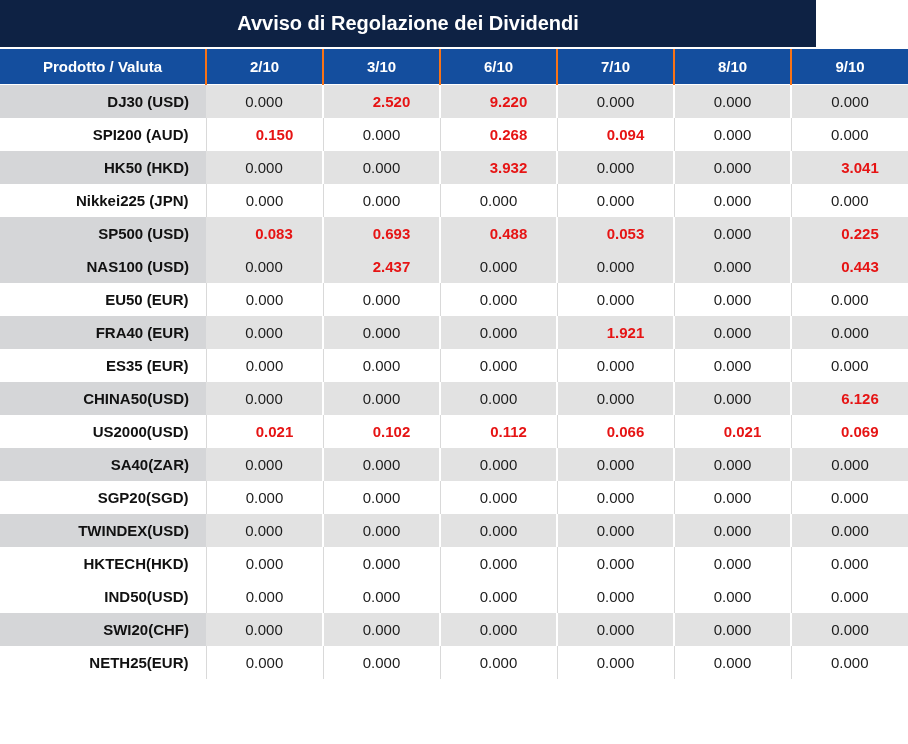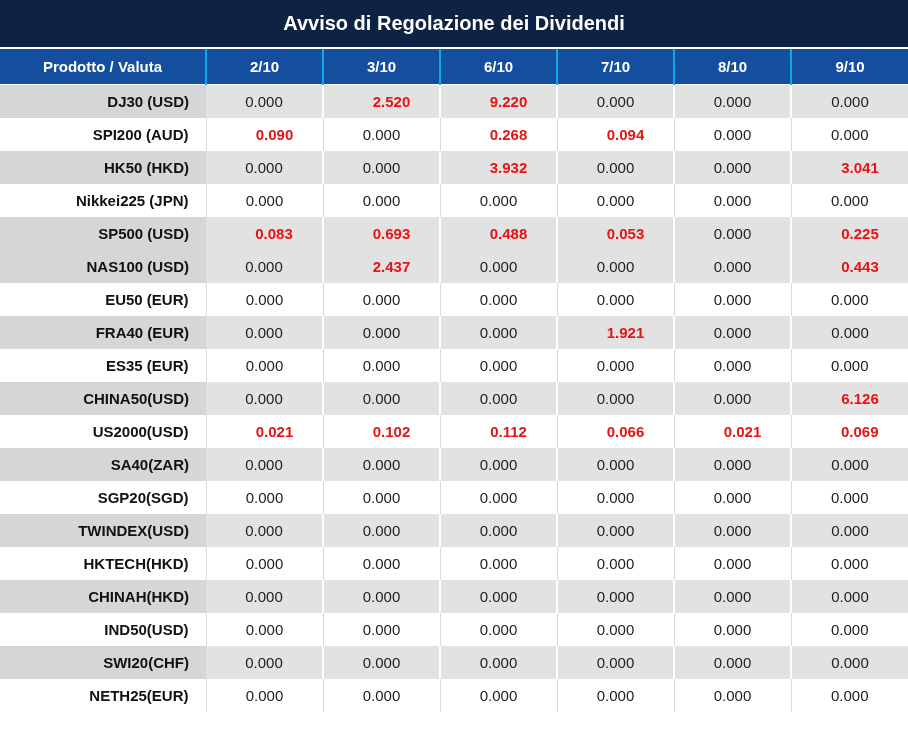--- a/index.html
+++ b/index.html
@@ -3,21 +3,21 @@
 <meta charset="utf-8">
 <style>
   html, body { margin: 0; padding: 0; }
   body {
     width: 908px; height: 744px;
     font-family: "Liberation Sans", sans-serif;
     background: #ffffff;
     overflow: hidden;
   }
   .title-bar {
-    width: 908px; height: 47px;
+    width: 816px; height: 47px;
     background: #0e2244;
     color: #ffffff;
     display: flex; align-items: center; justify-content: center;
     font-size: 20px; font-weight: bold;
     border-bottom: 2px solid #ffffff;
     box-sizing: border-box;
     border-bottom: none;
   }
   .title-sep { height: 2px; background: #ffffff; width: 908px; }
   table {
@@ -26,21 +26,21 @@
     table-layout: fixed;
   }
   col.product-col { width: 206px; }
   thead th {
     background: #144e9e;
     color: #ffffff;
     height: 35px;
     font-size: 15px;
     font-weight: bold;
     text-align: center;
-    border-left: 2px solid #0ea5e9;
+    border-left: 2px solid #f97316;
     border-bottom: 1px solid #ffffff;
     padding: 0;
   }
   thead th:first-child { border-left: none; }
   tbody td {
     height: 33px;
     font-size: 15px;
     text-align: center;
     color: #1c1c1c;
     padding: 0;
@@ -98,21 +98,21 @@
         <td class="product">DJ30 (USD)</td>
         <td>0.000</td>
         <td class="pos">2.520</td>
         <td class="pos">9.220</td>
         <td>0.000</td>
         <td>0.000</td>
         <td>0.000</td>
       </tr>
       <tr class="even">
         <td class="product">SPI200 (AUD)</td>
-        <td class="pos">0.090</td>
+        <td class="pos">0.150</td>
         <td>0.000</td>
         <td class="pos">0.268</td>
         <td class="pos">0.094</td>
         <td>0.000</td>
         <td>0.000</td>
       </tr>
       <tr class="odd">
         <td class="product">HK50 (HKD)</td>
         <td>0.000</td>
         <td>0.000</td>
@@ -222,29 +222,20 @@
       </tr>
       <tr class="even">
         <td class="product">HKTECH(HKD)</td>
         <td>0.000</td>
         <td>0.000</td>
         <td>0.000</td>
         <td>0.000</td>
         <td>0.000</td>
         <td>0.000</td>
       </tr>
-      <tr class="odd">
-        <td class="product">CHINAH(HKD)</td>
-        <td>0.000</td>
-        <td>0.000</td>
-        <td>0.000</td>
-        <td>0.000</td>
-        <td>0.000</td>
-        <td>0.000</td>
-      </tr>
       <tr class="even">
         <td class="product">IND50(USD)</td>
         <td>0.000</td>
         <td>0.000</td>
         <td>0.000</td>
         <td>0.000</td>
         <td>0.000</td>
         <td>0.000</td>
       </tr>
       <tr class="odd">

